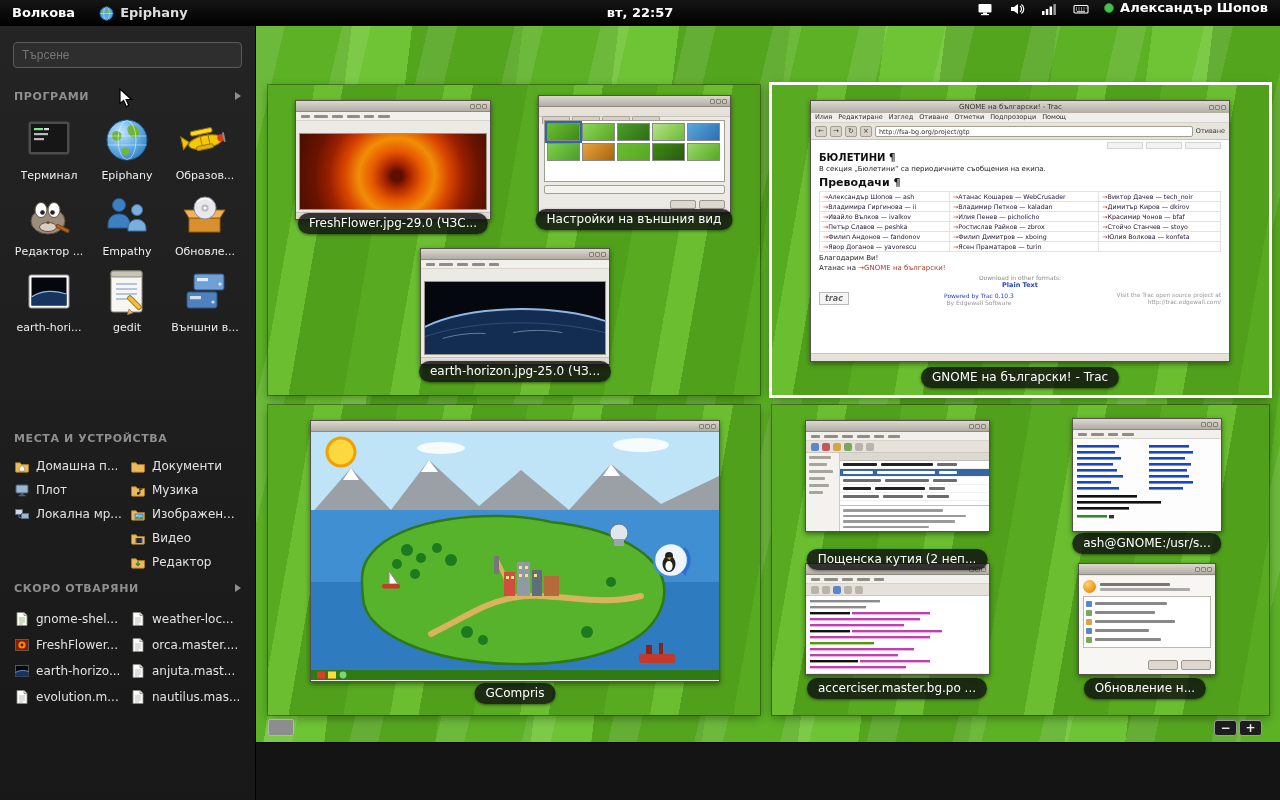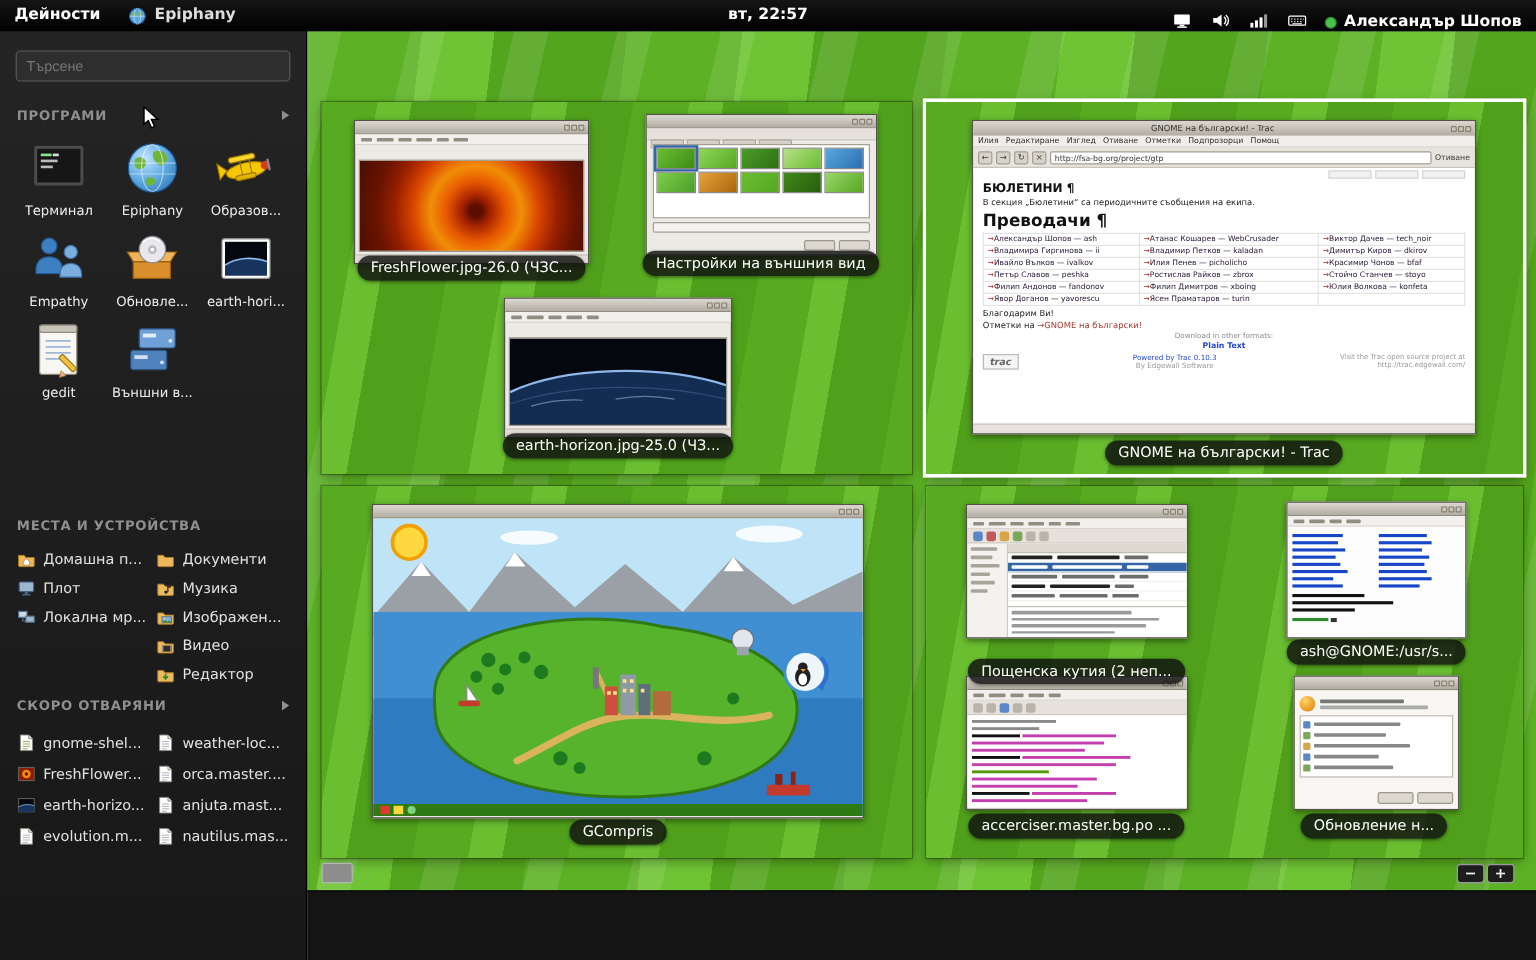--- a/index.html
+++ b/index.html
@@ -5,21 +5,21 @@
   *{margin:0;padding:0;box-sizing:border-box}
   html,body{width:1280px;height:800px;overflow:hidden}
   body{font-family:"DejaVu Sans","Liberation Sans",sans-serif;background:#0d0d0d;position:relative}
   .screen{position:absolute;inset:0;width:1280px;height:800px}
 
   
   .topbar{position:absolute;top:0;left:0;width:1280px;height:26px;background:linear-gradient(#151515,#000);color:#fff;z-index:30;display:flex;align-items:center}
   .tb-activities{font-size:13px;font-weight:bold;padding:0 12px;line-height:26px;cursor:pointer}
   .tb-appmenu{display:flex;align-items:center;gap:5px;padding:0 10px;line-height:26px;font-size:13px;font-weight:bold;color:#ddd}
   .tb-clock{position:absolute;left:50%;transform:translateX(-50%);font-size:13px;font-weight:bold;line-height:26px}
-  .tb-right{position:absolute;right:0;top:0;height:26px;display:flex;align-items:flex-end;gap:14px;padding-right:12px}
+  .tb-right{position:absolute;right:0;top:0;height:26px;display:flex;align-items:flex-start;gap:14px;padding-right:12px}
   .tb-ic{width:18px;height:18px;display:flex;align-items:center;justify-content:center}
   .tb-user{display:flex;align-items:center;gap:6px;font-size:13px;font-weight:bold}
   .status-dot{width:10px;height:10px;border-radius:50%;background:#46c24a;border:1px solid #2c8a2f;display:inline-block}
 
   
   .sidebar{position:absolute;left:0;top:26px;width:256px;height:774px;background:linear-gradient(#242424,#181818);border-right:1px solid #000}
   .search{position:absolute;left:13px;top:16px;width:229px;height:24px;background:#2e2e2e;border:1px solid #5a5a5a;border-radius:4px;color:#bef264;font-size:12px;padding:12px 8px;outline:none}
   .side-h{position:absolute;left:14px;font-size:11px;letter-spacing:.6px;color:#8f8f8f;font-weight:bold}
   .side-arrow{position:absolute;right:14px;width:0;height:0;border-left:6px solid #8f8f8f;border-top:4px solid transparent;border-bottom:4px solid transparent;cursor:pointer}
   .appgrid{position:absolute;left:10px;top:86px;width:236px;display:flex;flex-wrap:wrap}
@@ -82,21 +82,21 @@
   .bw-toolbar{height:17px;background:#e7e4de;border-bottom:1px solid #c9c5bc;display:flex;align-items:center;gap:3px;padding:0 4px}
   .nav-ic{width:12px;height:11px;background:#d7d3ca;border:1px solid #a39e92;border-radius:2px;font-size:7px;line-height:9px;text-align:center;color:#3a3a3a;flex:0 0 12px}
   .addr{flex:1;height:11px;background:#fff;border:1px solid #a39e92;border-radius:2px;font-size:6.5px;line-height:9px;color:#333;padding:1px 3px;overflow:hidden;white-space:nowrap}
   .go{font-size:6.5px;color:#333;white-space:nowrap}
   .bw-content{position:absolute;top:39px;bottom:8px;left:0;right:0;background:#fff;padding:2px 8px;overflow:hidden}
   .bw-status{position:absolute;bottom:0;left:0;right:0;height:8px;background:#e6e2db;border-top:1px solid #c9c5bc}
   .trac-topstrip{height:9px;display:flex;justify-content:flex-end;gap:3px;margin-bottom:1px}
   .trac-topstrip i{width:36px;height:7px;background:#f2f2f2;border:1px solid #d5d5d5;display:block}
   .trac-h1{font-size:10px;font-weight:bold;color:#111;margin:1px 0 2px}
   .trac-p{font-size:7px;color:#222;margin:1px 0 2px}
-  .trac-h2{font-size:14px;font-weight:bold;color:#111;margin:3px 0 2px}
+  .trac-h2{font-size:11px;font-weight:bold;color:#111;margin:3px 0 2px}
   table.trac{border-collapse:collapse;margin:1px 0 2px;width:100%}
   table.trac td{border:1px solid #e3e3e3;font-size:6.3px;color:#213;padding:1px 3px;white-space:nowrap}
   table.trac td::first-letter{color:#b22f1d}
   .trac-red{color:#a23b2e}
   .trac-dl{font-size:6px;color:#8a8a8a;text-align:center;margin-top:2px}
   .trac-pt{font-size:6.5px;color:#2244cc;text-align:center;font-weight:bold}
   .trac-footer{display:flex;align-items:flex-start;margin-top:3px;gap:6px}
   .trac-logo{font-size:8px;font-weight:bold;font-style:italic;color:#666;border:1px solid #bbb;padding:1px 5px;background:#f5f5f5}
   .trac-powered{flex:1;text-align:center}
   .trac-powered .l1{display:block;font-size:6px;color:#2244cc}
@@ -136,21 +136,21 @@
   .ws-btn.plus{left:983px}
 
   .cursor{position:absolute;left:119px;top:88px;z-index:60}
 </style>
 </head>
 <body>
 
 <div class="screen">
 
   <div class="topbar">
-    <div class="tb-activities">Дейности</div>
+    <div class="tb-activities">Волкова</div>
     <div class="tb-appmenu">
       <span class="tb-ic">
         <svg width="15" height="15" viewBox="0 0 16 16">
             <circle cx="8" cy="8" r="7" fill="#5aa7e0" stroke="#1d5a94"></circle>
             <path d="M3 5c2-1 4 1 3 2-1 2-4 0-3-2z" fill="#6fb53a"></path>
             <path d="M9 4c2-1 4 1 3 3-1 2-4 0-3-3z" fill="#6fb53a"></path>
             <ellipse cx="8" cy="8" rx="3" ry="7" fill="none" stroke="rgba(255,255,255,.6)" stroke-width=".7"></ellipse>
             <path d="M1.3 8h13.4" stroke="rgba(255,255,255,.6)" stroke-width=".7"></path>
           </svg>
       </span>
@@ -244,20 +244,35 @@
                 <circle cx="44" cy="29" r="3.6" fill="#d43b1f"></circle>
                 <rect x="46" y="24" width="2" height="10" rx="1" fill="#888"></rect>
               </g>
             </svg>
         </span>
         <span class="app-label">Образов...</span>
       </div>
       <div class="app-item">
         <span class="app-ic">
           <svg width="56" height="56" viewBox="0 0 56 56">
+              <ellipse cx="27" cy="33" rx="17" ry="13" fill="#9c8c7a" stroke="#5f5344"></ellipse>
+              <ellipse cx="20" cy="22" rx="6" ry="7.5" fill="#fff" stroke="#5f5344"></ellipse>
+              <ellipse cx="33" cy="22" rx="6" ry="7.5" fill="#fff" stroke="#5f5344"></ellipse>
+              <circle cx="21.5" cy="24.5" r="2.3" fill="#222"></circle>
+              <circle cx="31.5" cy="24.5" r="2.3" fill="#222"></circle>
+              <ellipse cx="27" cy="39" rx="8.5" ry="4.5" fill="#d8cfc2" stroke="#5f5344"></ellipse>
+              <circle cx="27" cy="34.5" r="1.6" fill="#5f5344"></circle>
+              <rect x="36" y="36" width="14" height="3.2" rx="1.5" transform="rotate(26 36 36)" fill="#b5651d" stroke="#7a4210"></rect>
+            </svg>
+        </span>
+        <span class="app-label">Редактор ...</span>
+      </div>
+      <div class="app-item">
+        <span class="app-ic">
+          <svg width="56" height="56" viewBox="0 0 56 56">
               <circle cx="20" cy="17" r="6.5" fill="#3d7fc1" stroke="#245a92"></circle>
               <path d="M9 37c0-8 5.5-11 11-11s11 3 11 11v3H9z" fill="#3d7fc1" stroke="#245a92"></path>
               <circle cx="38" cy="22" r="5.5" fill="#79aede" stroke="#3d6ea5"></circle>
               <path d="M29 41c0-7 4.5-9.5 9-9.5s9 2.5 9 9.5v2H29z" fill="#79aede" stroke="#3d6ea5"></path>
             </svg>
         </span>
         <span class="app-label">Empathy</span>
       </div>
       <div class="app-item">
         <span class="app-ic">
@@ -517,21 +532,21 @@
                 <rect width="184" height="74" fill="#05070e"></rect>
                 <path d="M0 46c46-22 128-24 184-6v34H0z" fill="#122c52"></path>
                 <path d="M0 46c46-22 128-24 184-6" stroke="#8fb8e8" stroke-width="2" fill="none"></path>
                 <path d="M0 56c56-18 126-18 184-4" stroke="#3c5d8a" stroke-width="1" fill="none" opacity=".7"></path>
                 <path d="M18 58c14-4 30-6 44-5M90 52c16-3 34-3 50 0" stroke="#cfe0f2" stroke-width="1" opacity=".45" fill="none"></path>
               </svg>
           </div>
           <div class="tw-status"></div>
         </div>
       </div>
-      <div class="caption-pill" style="left:125px;top:128px">FreshFlower.jpg-26.0 (ЧЗС...</div>
+      <div class="caption-pill" style="left:125px;top:128px">FreshFlower.jpg-29.0 (ЧЗС...</div>
       <div class="caption-pill" style="left:366px;top:124px">Настройки на външния вид</div>
       <div class="caption-pill" style="left:247px;top:276px">earth-horizon.jpg-25.0 (ЧЗ...</div>
     </div>
 
     <div class="ws active" style="left:516px;top:59px;width:497px;height:310px">
       <div class="ws-clip">
         <div class="thumb-window" style="left:38px;top:15px;width:420px;height:262px">
           <div class="twt" style="height:13px">
             <span class="t">GNOME на български! - Trac</span>
             <span class="twb">
@@ -594,21 +609,21 @@
                 <td>→Юлия Волкова — konfeta</td>
               </tr>
               <tr>
                 <td>→Явор Доганов — yavorescu</td>
                 <td>→Ясен Праматаров — turin</td>
                 <td></td>
               </tr>
             </tbody>
               </table>
             <div class="trac-p">Благодарим Ви!</div>
-            <div class="trac-p"><span>Отметки на </span><span class="trac-red">→GNOME на български!</span></div>
+            <div class="trac-p"><span>Атанас на </span><span class="trac-red">→GNOME на български!</span></div>
             <div class="trac-dl">Download in other formats:</div>
             <div class="trac-pt">Plain Text</div>
             <div class="trac-footer">
               <span class="trac-logo">trac</span>
               <span class="trac-powered">
                 <span class="l1">Powered by Trac 0.10.3</span>
                 <span class="l2">By Edgewall Software</span>
               </span>
               <span class="trac-visit">Visit the Trac open source project at http://trac.edgewall.com/</span>
             </div>

